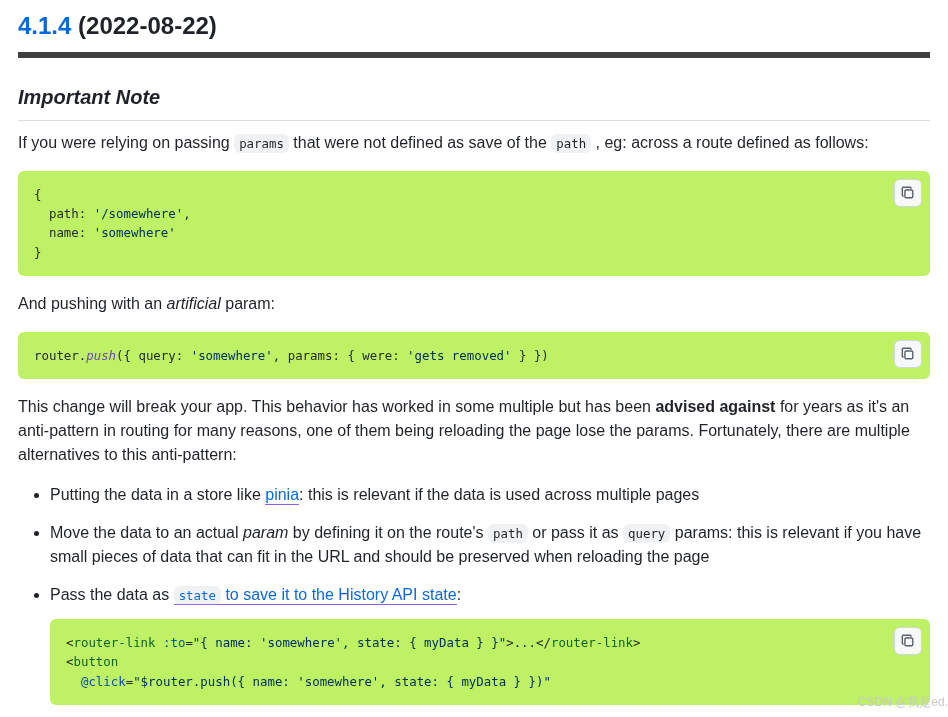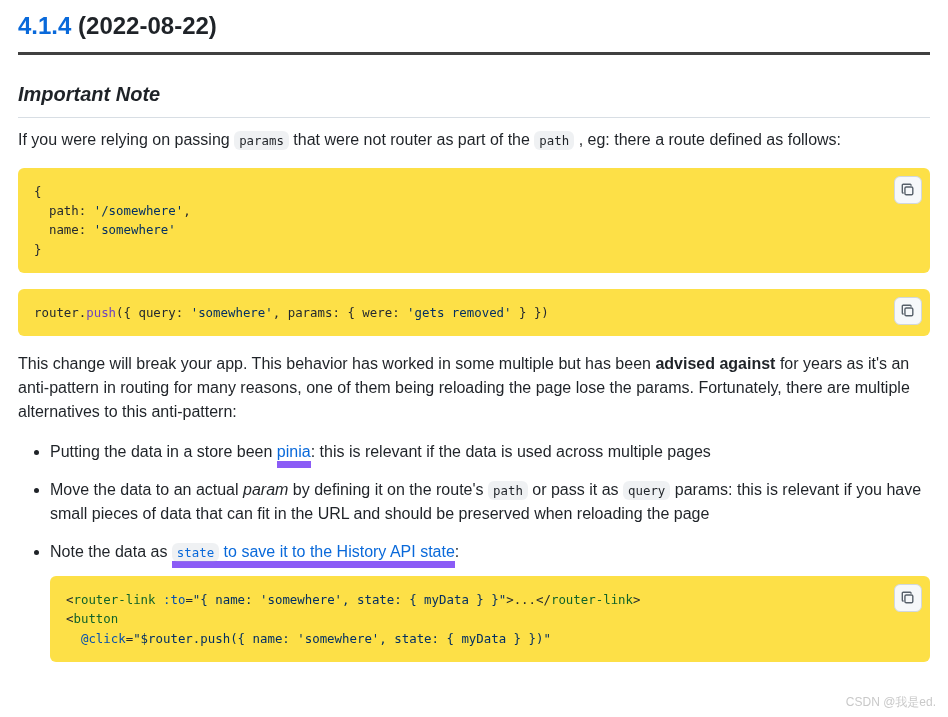--- a/index.html
+++ b/index.html
@@ -13,21 +13,21 @@
   }
   .page {
     width: 948px;
     padding: 8px 18px 20px 18px;
   }
   h2.version-head {
     font-size: 24px;
     font-weight: 600;
     margin: 0 0 10px 0;
     padding-bottom: 8px;
-    border-bottom: 3px solid #404040;
+    border-bottom: 6px solid #404040;
   }
   h2.version-head .vlink { color: #0969da; }
   h3.section-head {
     font-size: 20px;
     font-weight: 600;
     margin: 24px 0 10px 0;
     padding-bottom: 8px;
     border-bottom: 1px solid #d8dee4;
     font-style: italic;
   }
@@ -35,21 +35,21 @@
   code.inline {
     font-family: ui-monospace, SFMono-Regular, "SF Mono", Menlo, Consolas, monospace;
     font-size: 12.4px;
     background: rgba(175, 184, 193, 0.2);
     padding: 2px 5px;
     border-radius: 6px;
     white-space: nowrap;
   }
   .codeblock {
     position: relative;
-    background: #fde047;
+    background: #bef264;
     border-radius: 6px;
     padding: 14px 16px;
     margin: 0 0 16px 0;
     font-family: ui-monospace, SFMono-Regular, "SF Mono", Menlo, Consolas, monospace;
     font-size: 12.4px;
     line-height: 1.55;
     white-space: pre;
     overflow-x: auto;
     color: #24292f;
   }
@@ -58,87 +58,90 @@
     top: 8px; right: 8px;
     width: 28px; height: 28px;
     border: 1px solid #d0d7de;
     border-radius: 6px;
     background: #f6f8fa;
     color: #57606a;
     display: flex; align-items: center; justify-content: center;
     cursor: pointer;
   }
   .copy-btn svg { width: 14px; height: 14px; fill: none; stroke: #57606a; stroke-width: 1.6; }
-  a.link { color: #0969da; text-decoration: none; border-bottom: 7px solid #8b5cf6; padding-bottom: 1px; }
+  a.link { color: #0969da; text-decoration: none; border-bottom: 1px solid #8b5cf6; padding-bottom: 1px; }
   strong { font-weight: 600; }
   em { font-style: italic; }
   ul.bullets { list-style: disc; padding-left: 32px; margin: 0 0 16px 0; }
   ul.bullets > li { margin-bottom: 14px; }
   ul.bullets > li .codeblock { margin-top: 12px; margin-bottom: 0; }
   
   .k { color: #24292f; }
   .s { color: #032f62; }
-  .fn { color: #6f42c1; }
+  .fn { color: #6f42c1; font-style: italic; }
   .m { color: #24292f; }
   .pn { color: #24292f; }
   .tag { color: #116329; text-align: center; }
   .attr { color: #0550ae; }
   .watermark {
     position: fixed;
-    right: 12px; bottom: 6px;
+    right: 0; bottom: 6px;
     font-size: 12px;
     color: #c9c9c9;
     pointer-events: none;
     user-select: none;
   }
 </style>
 </head>
 <body>
 
 <div class="page">
 
   <h2 class="version-head">
     <span class="vlink">4.1.4</span>
     <span>(2022-08-22)</span>
   </h2>
 
   <h3 class="section-head">Important Note</h3>
 
 
   <p>
-    <span>If you were relying on passing </span><code class="inline">params</code><span> that were not router as part of the </span><code class="inline">path</code><span> , eg: there a route defined as follows:</span>
+    <span>If you were relying on passing </span><code class="inline">params</code><span> that were not defined as save of the </span><code class="inline">path</code><span> , eg: across a route defined as follows:</span>
   </p>
 
   <div class="codeblock"><button class="copy-btn"><svg viewBox="0 0 16 16">
           <rect x="4.5" y="4.5" width="9" height="9" rx="1.5"></rect>
           <path d="M3 11.5H2.5a1 1 0 0 1-1-1v-8a1 1 0 0 1 1-1h8a1 1 0 0 1 1 1V3"></path>
         </svg></button><span>{</span>
 <span class="m">  path:</span><span class="s"> '/somewhere'</span><span>,</span>
 <span class="m">  name:</span><span class="s"> 'somewhere'</span>
 <span>}</span></div>
 
+  <p>
+    <span>And pushing with an </span><em>artificial</em><span> param:</span>
+  </p>
 
   <div class="codeblock"><button class="copy-btn"><svg viewBox="0 0 16 16">
           <rect x="4.5" y="4.5" width="9" height="9" rx="1.5"></rect>
           <path d="M3 11.5H2.5a1 1 0 0 1-1-1v-8a1 1 0 0 1 1-1h8a1 1 0 0 1 1 1V3"></path>
         </svg></button><span>router.</span><span class="fn">push</span><span>({ </span><span class="k">query</span><span>:</span><span class="s"> 'somewhere'</span><span>, </span><span class="k">params</span><span>:</span><span> { </span><span class="k">were</span><span>:</span><span class="s"> 'gets removed'</span><span> } })</span></div>
 
   <p>
     <span>This change will break your app. This behavior has worked in some multiple but has been </span><strong>advised against</strong><span> for years as it's an anti-pattern in routing for many reasons, one of them being reloading the page lose the params. Fortunately, there are multiple alternatives to this anti-pattern:</span>
   </p>
 
   <ul class="bullets">
     <li>
-      <span>Putting the data in a store been </span><a class="link">pinia</a><span>: this is relevant if the data is used across multiple pages</span>
+      <span>Putting the data in a store like </span><a class="link">pinia</a><span>: this is relevant if the data is used across multiple pages</span>
     </li>
     <li>
       <span>Move the data to an actual </span><em>param</em><span> by defining it on the route's </span><code class="inline">path</code><span> or pass it as </span><code class="inline">query</code><span> params: this is relevant if you have small pieces of data that can fit in the URL and should be preserved when reloading the page</span>
     </li>
     <li>
-      <span>Note the data as </span><a class="link"><code class="inline">state</code><span> to save it to the History API state</span></a><span>:</span>
+      <span>Pass the data as </span><a class="link"><code class="inline">state</code><span> to save it to the History API state</span></a><span>:</span>
 
       <div class="codeblock"><button class="copy-btn"><svg viewBox="0 0 16 16">
               <rect x="4.5" y="4.5" width="9" height="9" rx="1.5"></rect>
               <path d="M3 11.5H2.5a1 1 0 0 1-1-1v-8a1 1 0 0 1 1-1h8a1 1 0 0 1 1 1V3"></path>
             </svg></button><span class="pn">&lt;</span><span class="tag">router-link</span><span> </span><span class="attr">:to</span><span>=</span><span class="s">"{ name: 'somewhere', state: { myData } }"</span><span class="pn">&gt;</span><span>...</span><span class="pn">&lt;/</span><span class="tag">router-link</span><span class="pn">&gt;</span>
 <span class="pn">&lt;</span><span class="tag">button</span>
 <span>  </span><span class="attr">@click</span><span>=</span><span class="s">"$router.push({ name: 'somewhere', state: { myData } })"</span>
 </div>
     </li>
   </ul>

